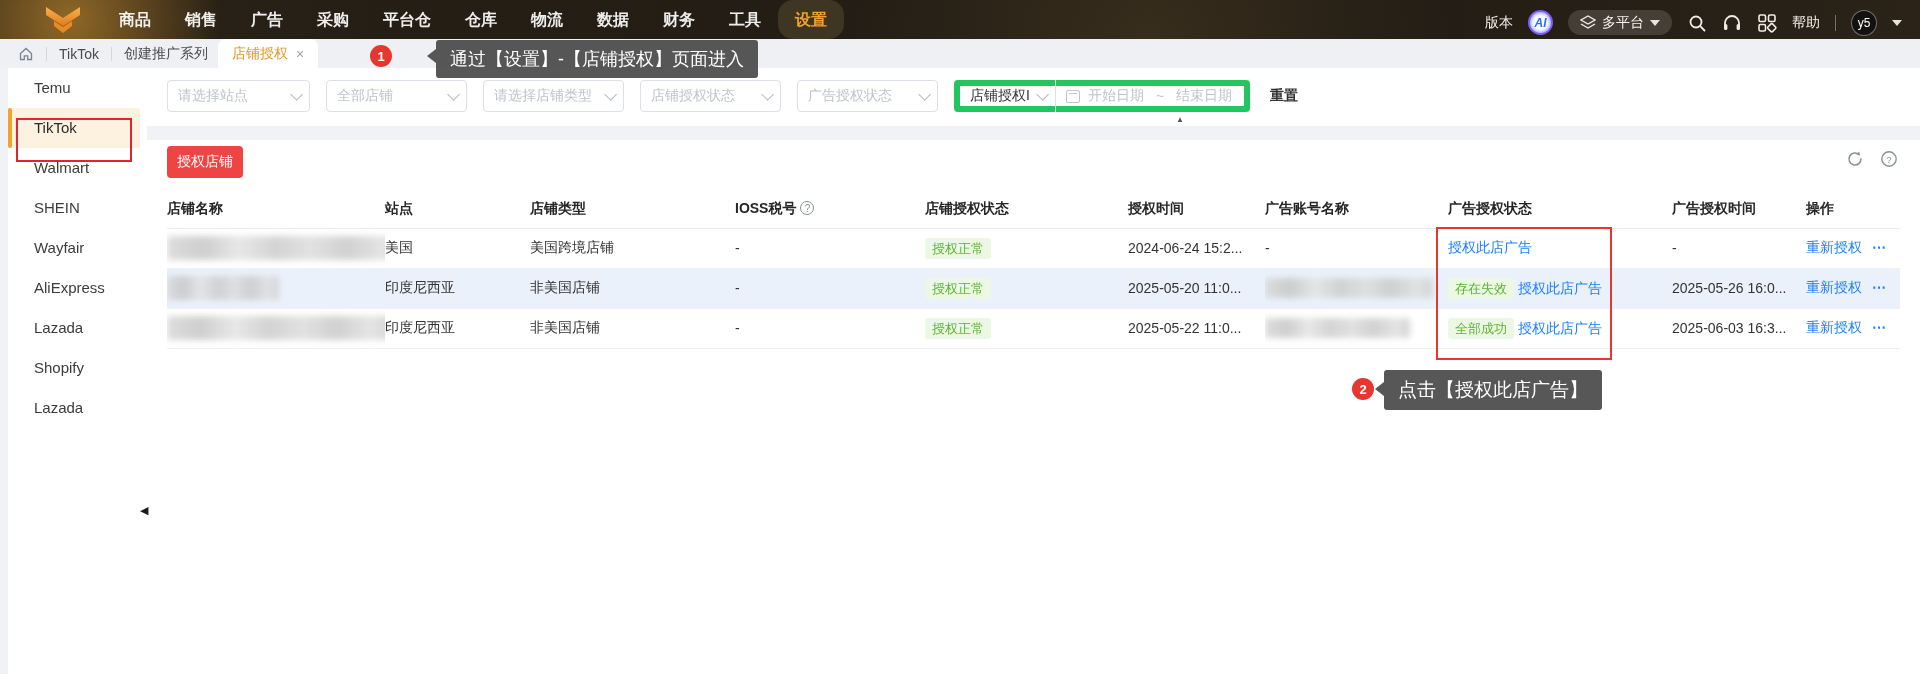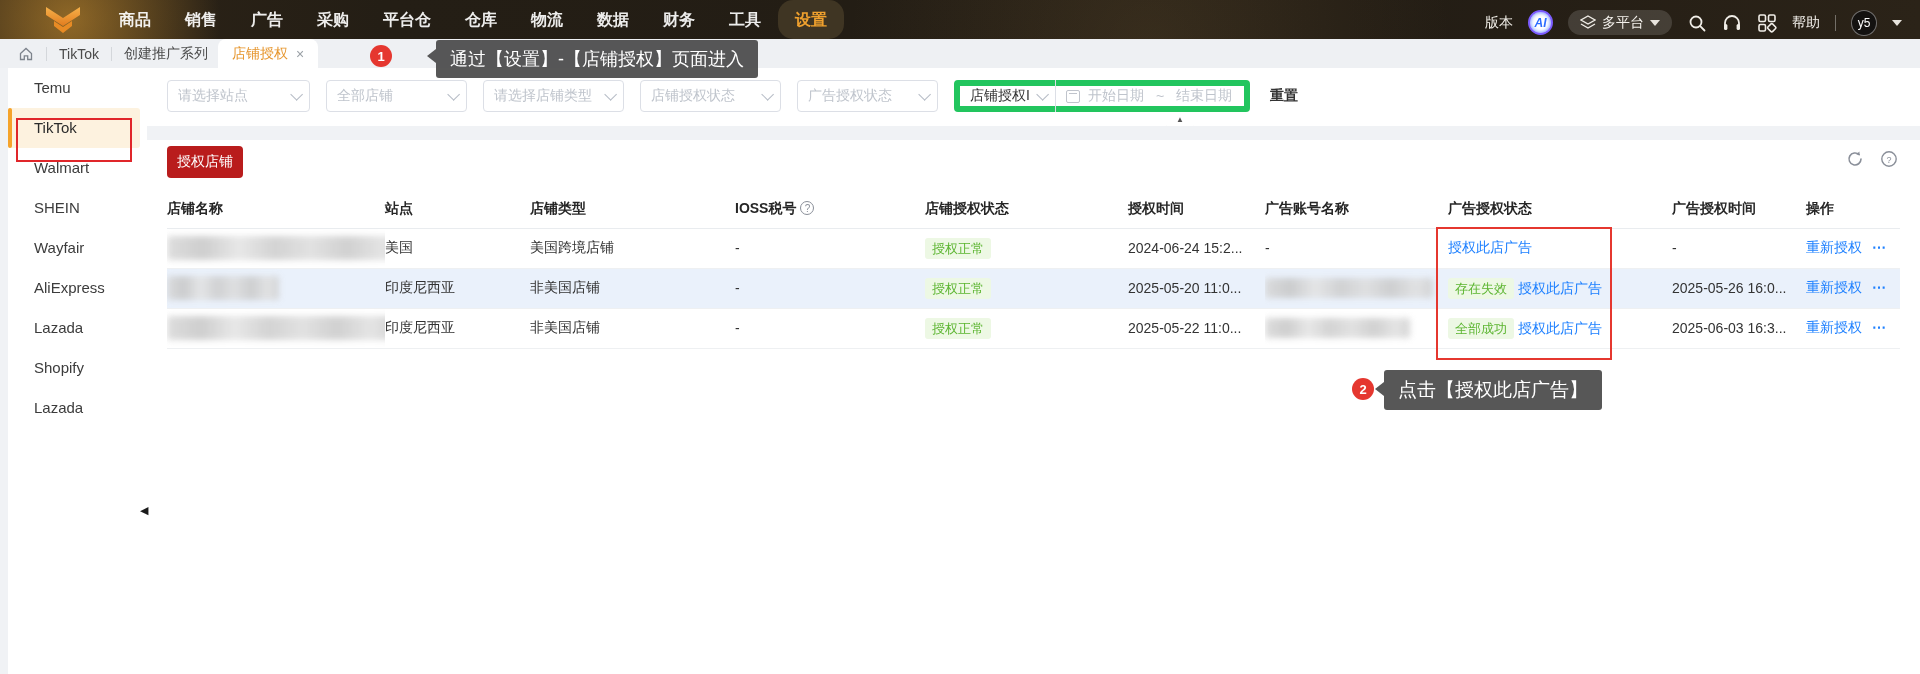--- a/index.html
+++ b/index.html
@@ -86,21 +86,21 @@
   .collapse-tab { position:absolute; left:1013px; top:46px; width:40px; height:12px;
     background:#fff; display:flex; align-items:center; justify-content:center;
     box-shadow:0 2px 3px rgba(0,0,0,.08); clip-path:polygon(0 0,100% 0,82% 100%,18% 100%);
     cursor:pointer; }
   .collapse-tab span { font-size:8px; color:#555; line-height:10px; }
 
   
   .main-card { position:absolute; left:147px; top:140px; width:1773px; height:534px;
     background:#ffffff; z-index:4; }
   .authorize-btn { position:absolute; left:20px; top:6px; width:76px; height:32px;
-    background:#b91c1c; color:#fff; font-size:14px; border:none; border-radius:4px;
+    background:#ef4444; color:#fff; font-size:14px; border:none; border-radius:4px;
     cursor:pointer; }
   .card-tools { position:absolute; right:22px; top:10px; display:flex; gap:16px; align-items:center; }
   .tool-icon { width:18px; height:18px; color:#8a8f99; cursor:pointer; }
 
   table.grid { position:absolute; left:20px; top:50px; width:1733px;
     border-collapse:collapse; table-layout:fixed; }
   table.grid th { text-align:left; font-size:14px; color:#262626; font-weight:bold;
     height:38px; border-bottom:1px solid #e9ecef; white-space:nowrap; }
   table.grid td { height:40px; font-size:14px; color:#333;
     border-bottom:1px solid #eef0f2; white-space:nowrap; overflow:hidden; }

